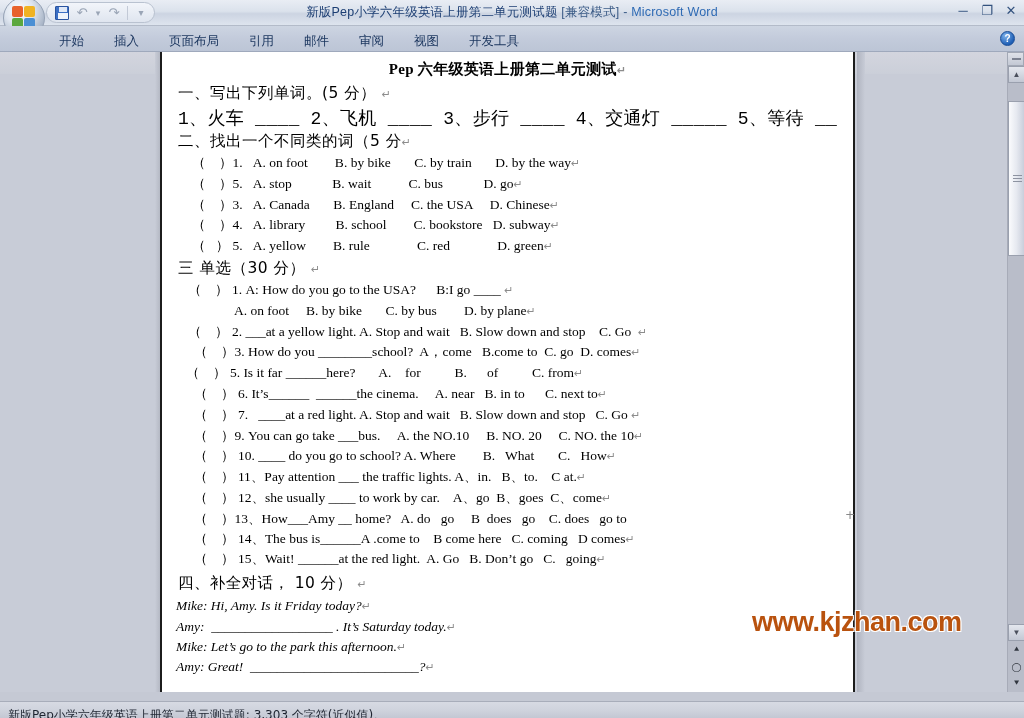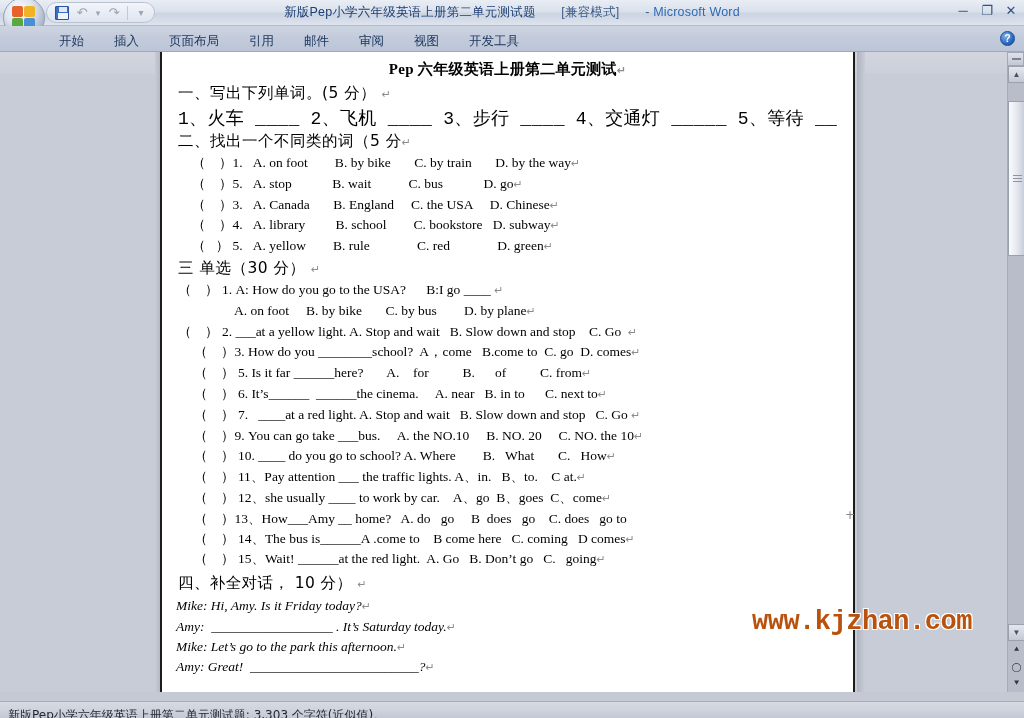--- a/index.html
+++ b/index.html
@@ -41,21 +41,21 @@
   .office-logo i { position:absolute; display:block; border-radius:2px; }
   .ol1 { left:0; top:0; width:11px; height:11px; background:#e8622b; }
   .ol2 { left:12px; top:0; width:11px; height:11px; background:#f0b323; }
   .ol3 { left:0; top:12px; width:11px; height:11px; background:#5ba83e; }
   .ol4 { left:12px; top:12px; width:11px; height:11px; background:#4a8fd4; }
   .win-title {
     position:absolute; left:0; right:0; top:4px; text-align:center;
     font-size: 12.5px; color:#1c3e73; letter-spacing:0.2px; white-space:nowrap;
   }
   .win-title .app { color:#2e6ab4; }
-  .win-title .mode { color:#3b5b86;margin-left:22px; }
+  .win-title .mode { color:#3b5b86; }
   .win-ctrls { position:absolute; right:4px; top:2px; display:flex; gap:6px; align-items:center; }
   .win-ctrls span { width:18px; height:18px; line-height:18px; text-align:center;
                     font-size:13px; color:#33527e; cursor:default; }
 
   
   .ribbon {
     position:absolute; left:0; top:26px; width:1024px; height:26px;
     background: linear-gradient(to bottom, #cdd5e2 0%, #c3cbdb 50%, #bcc5d6 100%);
     border-bottom:1px solid #9fa9bc;
   }
@@ -103,21 +103,21 @@
   }
   .h-sec {
     font-size:15.5px; margin: 1px 0 1px 4px; letter-spacing:0.5px;
     font-family:"DejaVu Sans","Liberation Sans",sans-serif;
   }
   .line-words {
     font-size:18px; margin: 2px 0 1px 4px; letter-spacing:0.3px;
     font-family:Liberation Mono, monospace;
   }
   .mc-row { font-size:13.5px; margin-left:18px; line-height:19.8px; white-space:pre; }
-  .q-row  { font-size:13.5px; margin-left:4px; line-height:19.8px; white-space:pre; }
+  .q-row  { font-size:13.5px; margin-left:14px; line-height:19.8px; white-space:pre; }
   .q-sub  { font-size:13.5px; margin-left:60px; line-height:19.8px; white-space:pre; }
   .dlg-row{ font-size:13.5px; margin-left:2px; line-height:19.4px; white-space:pre;font-style:italic; }
   .h-sec2 { font-size:15.5px; margin: 3px 0 2px 4px; letter-spacing:0.4px;
             font-family:"DejaVu Sans","Liberation Sans",sans-serif; }
 
   .cursor-mark {
     position:absolute; left:845px; top:508px; color:#888; font-size:12px;
     font-family:"DejaVu Sans",sans-serif;
   }
 
@@ -125,21 +125,21 @@
   .watermark { position:absolute; left:752px; top:608px; width:268px; height:86px; pointer-events:none; }
   .wm-cn {
     font-family:"DejaVu Sans","Liberation Sans",sans-serif;
     font-size:47px; font-weight:bold; color:#6f9400; line-height:52px;
     text-shadow: 0 0 2px #ffff00, 1px 1px 0 #ffff00, -1px 1px 0 #ffff00,
                  1px -1px 0 #ffff00, -1px -1px 0 #ffff00, 2px 2px 0 #ffff00,
                  -2px 2px 0 #ffff00, 2px -2px 0 #ffff00, -2px -2px 0 #ffff00;
     letter-spacing: 1px;
   }
   .wm-url {
-    font-family:Liberation Mono, monospace;
+    font-family:Liberation Sans, sans-serif;
     font-size:27px; font-weight:bold; color:#b9520e; line-height:28px;
     text-shadow: 1px 1px 0 #fff, -1px 1px 0 #fff, 1px -1px 0 #fff, -1px -1px 0 #fff;
     letter-spacing:-0.5px;
   }
 
   
   .vscroll {
     position:absolute; right:0; top:66px; width:17px; height:626px;
     background:#b9bdc9; border-left:1px solid #a7abb8;
   }
@@ -257,21 +257,21 @@
     <div class="mc-row"><span>（   ） 5.   A. yellow        B. rule              C. red              D. green</span><span class="pilcrow">↵</span></div>
 
     <div class="h-sec">
       <span>三 单选（30 分）</span> <span class="pilcrow">↵</span>
     </div>
 
     <div class="q-row"><span>（    ） 1. A: How do you go to the USA?      B:I go ____</span> <span class="pilcrow">↵</span></div>
     <div class="q-sub"><span>A. on foot     B. by bike       C. by bus        D. by plane</span><span class="pilcrow">↵</span></div>
     <div class="q-row"><span>（    ） 2. ___at a yellow light. A. Stop and wait   B. Slow down and stop    C. Go</span>  <span class="pilcrow">↵</span></div>
     <div class="q-row" style="margin-left:20px"><span>（    ）3. How do you ________school?  A，come   B.come to  C. go  D. comes</span><span class="pilcrow">↵</span></div>
-    <div class="q-row" style="margin-left:20px"><span>（    ） 5. Is it far ______here?       A.    for          B.      of          C. from</span><span class="pilcrow">↵</span></div>
+    <div class="q-row" style="margin-left:12px"><span>（    ） 5. Is it far ______here?       A.    for          B.      of          C. from</span><span class="pilcrow">↵</span></div>
     <div class="q-row" style="margin-left:20px"><span>（    ） 6. It’s______  ______the cinema.     A. near   B. in to      C. next to</span><span class="pilcrow">↵</span></div>
     <div class="q-row" style="margin-left:20px"><span>（    ） 7.   ____at a red light. A. Stop and wait   B. Slow down and stop   C. Go</span> <span class="pilcrow">↵</span></div>
     <div class="q-row" style="margin-left:20px"><span>（    ）9. You can go take ___bus.     A. the NO.10     B. NO. 20     C. NO. the 10</span><span class="pilcrow">↵</span></div>
     <div class="q-row" style="margin-left:20px"><span>（    ） 10. ____ do you go to school? A. Where        B.   What       C.   How</span><span class="pilcrow">↵</span></div>
     <div class="q-row" style="margin-left:20px"><span>（    ） 11、Pay attention ___ the traffic lights. A、in.   B、to.    C at.</span><span class="pilcrow">↵</span></div>
     <div class="q-row" style="margin-left:20px"><span>（    ） 12、she usually ____ to work by car.    A、go  B、goes  C、come</span><span class="pilcrow">↵</span></div>
     <div class="q-row" style="margin-left:20px"><span>（    ）13、How___Amy __ home?   A. do   go     B  does   go    C. does   go to</span></div>
     <div class="q-row" style="margin-left:20px"><span>（    ） 14、The bus is______A .come to    B come here   C. coming   D comes</span><span class="pilcrow">↵</span></div>
     <div class="q-row" style="margin-left:20px"><span>（    ） 15、Wait! ______at the red light.  A. Go   B. Don’t go   C.   going</span><span class="pilcrow">↵</span></div>
 

